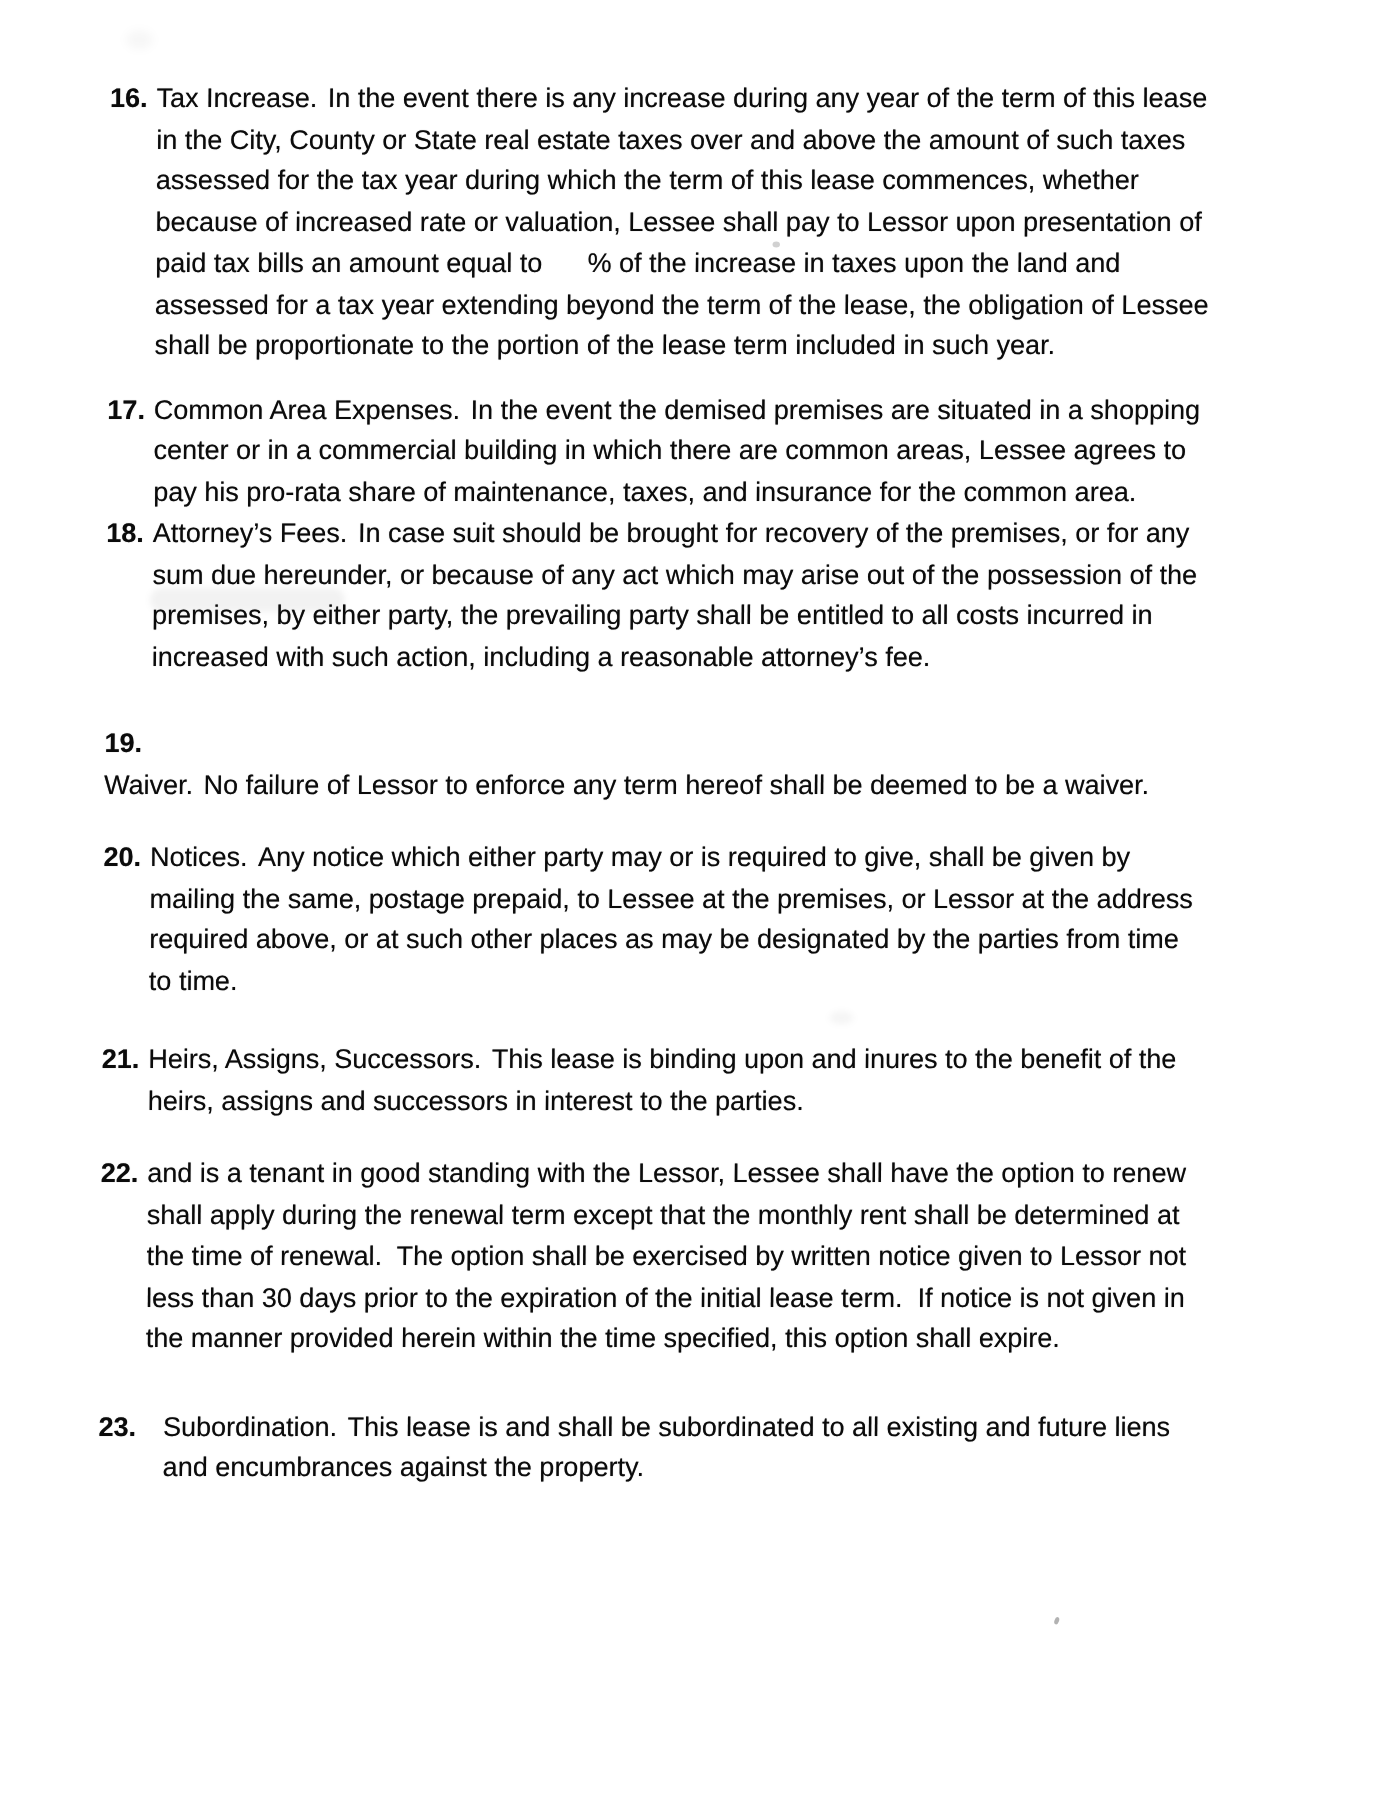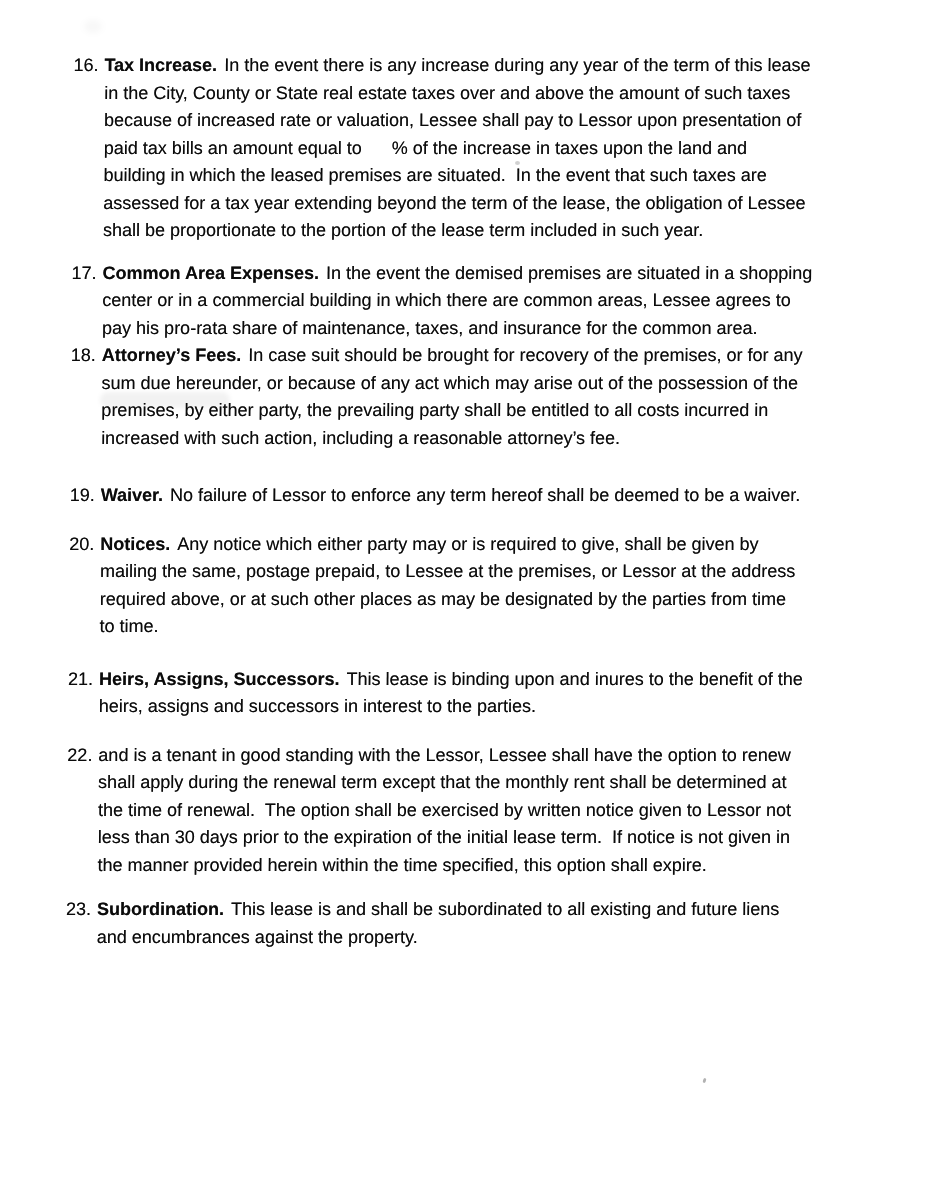--- a/index.html
+++ b/index.html
@@ -23,39 +23,39 @@
     transform: skewX(-0.5deg);
     transform-origin: 0 0;
   }
   .clause {
     display: flex;
     align-items: flex-start;
   }
   .clause:nth-of-type(1) { margin-top: 0; }
   .clause:nth-of-type(2) { margin-top: 15px; }
   .clause:nth-of-type(3) { }
-  .clause:nth-of-type(4) { margin-top: 30px; }
+  .clause:nth-of-type(4) { margin-top: 30px; flex-direction: column; }
   .clause:nth-of-type(5) { margin-top: 21px; }
   .clause:nth-of-type(6) { margin-top: 25px; }
   .clause:nth-of-type(7) { margin-top: 21px; }
-  .clause:nth-of-type(8) { margin-top: 17px; }
+  .clause:nth-of-type(8) { margin-top: 31px; gap: 12px; }
   .num {
     flex: none;
     width: 31px;
-    font-weight: normal;
+    font-weight: bold;
   }
   .cbody {
     flex: 1;
     min-width: 0;
   }
   .line {
     white-space: nowrap;
   }
   .heading {
-    font-weight: bold;
+    font-weight: normal;
     margin-right: 7px;
     text-align: right;
   }
   
   .speck {
     position: absolute;
     pointer-events: none;
   }
   .speck-1 {
     left: 703px; top: 1078px;
@@ -102,23 +102,23 @@
 <div class="speck speck-3"></div>
 <div class="speck speck-1"></div>
 
 <main class="doc">
   <div>
   <section class="clause">
     <span class="num">16.</span>
     <div class="cbody">
       <div class="line"><b class="heading">Tax Increase.</b><span>In the event there is any increase during any year of the term of this lease</span></div>
     <div class="line">in the City, County or State real estate taxes over and above the amount of such taxes</div>
+          <div class="line">assessed for the tax year during which the term of this lease commences, whether</div>
           <div class="line">because of increased rate or valuation, Lessee shall pay to Lessor upon presentation of</div>
           <div class="line">paid tax bills an amount equal to &nbsp;&nbsp;&nbsp;&nbsp; % of the increase in taxes upon the land and</div>
-          <div class="line">building in which the leased premises are situated.&nbsp; In the event that such taxes are</div>
           <div class="line">assessed for a tax year extending beyond the term of the lease, the obligation of Lessee</div>
           <div class="line">shall be proportionate to the portion of the lease term included in such year.</div>
         </div>
   </section>
 
   <section class="clause">
     <span class="num">17.</span>
     <div class="cbody">
       <div class="line"><b class="heading">Common Area Expenses.</b><span>In the event the demised premises are situated in a shopping</span></div>
     <div class="line">center or in a commercial building in which there are common areas, Lessee agrees to</div>

